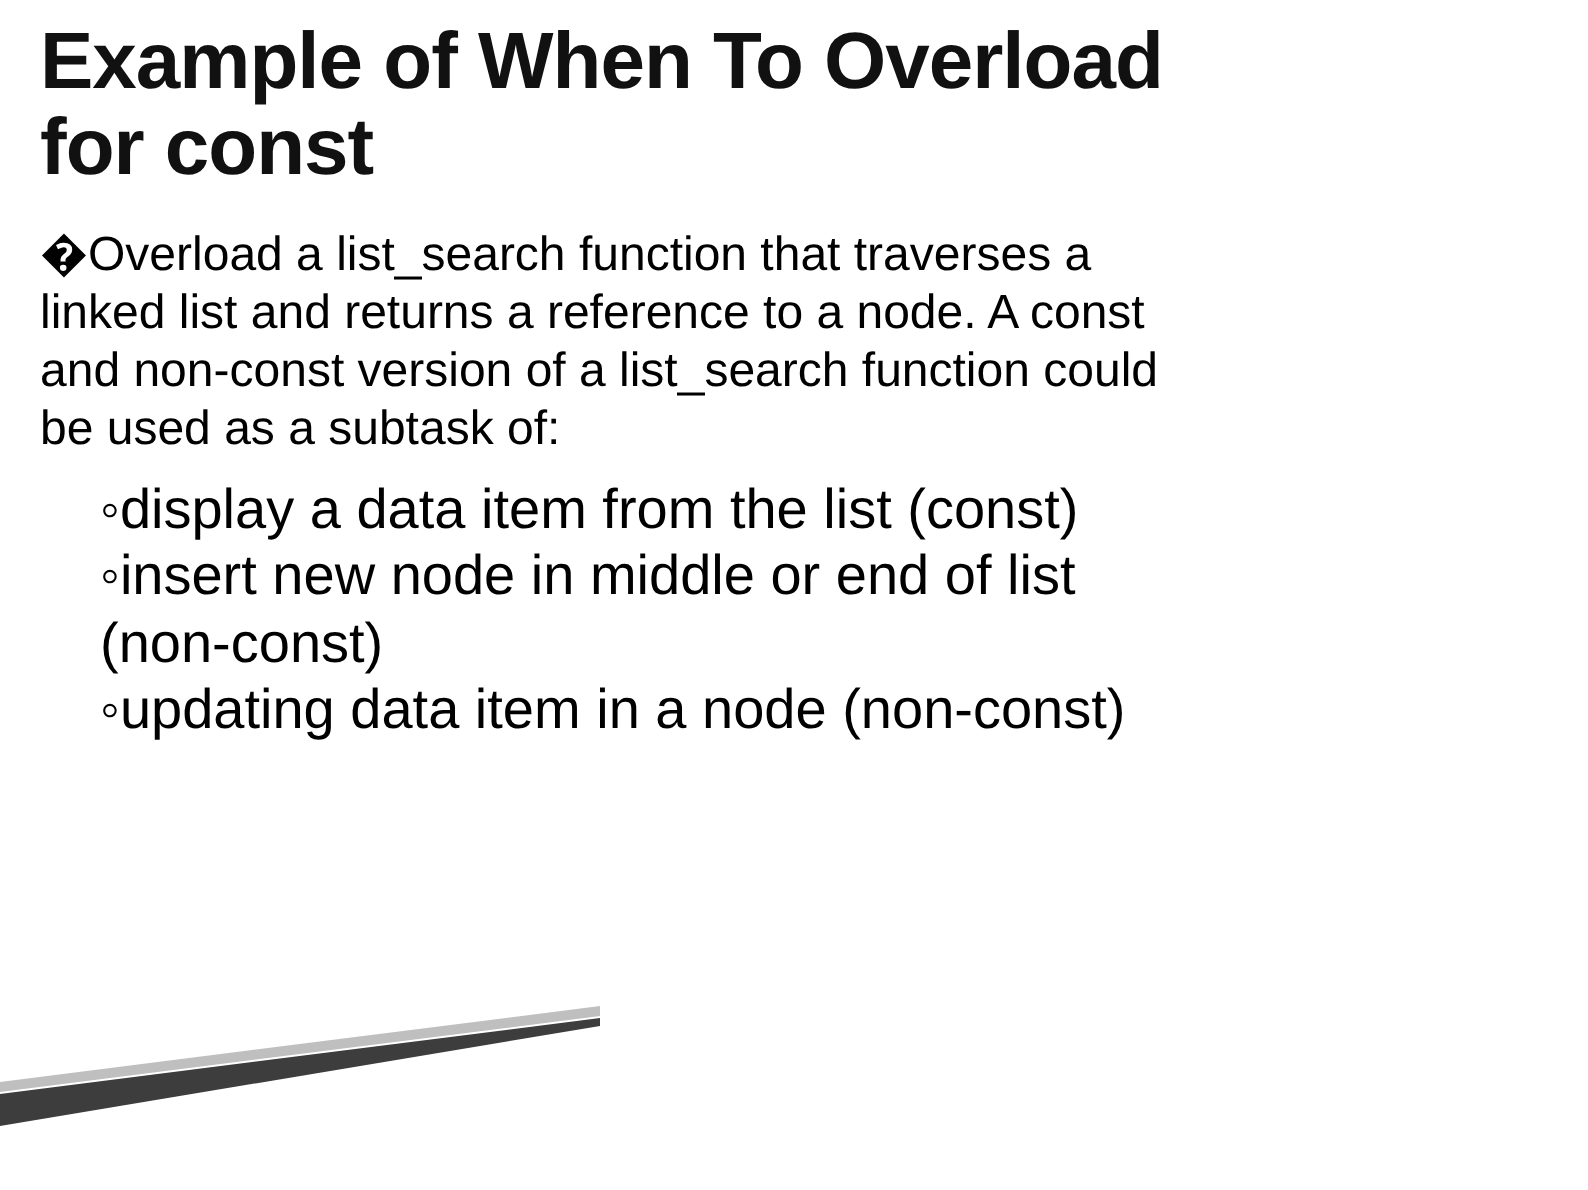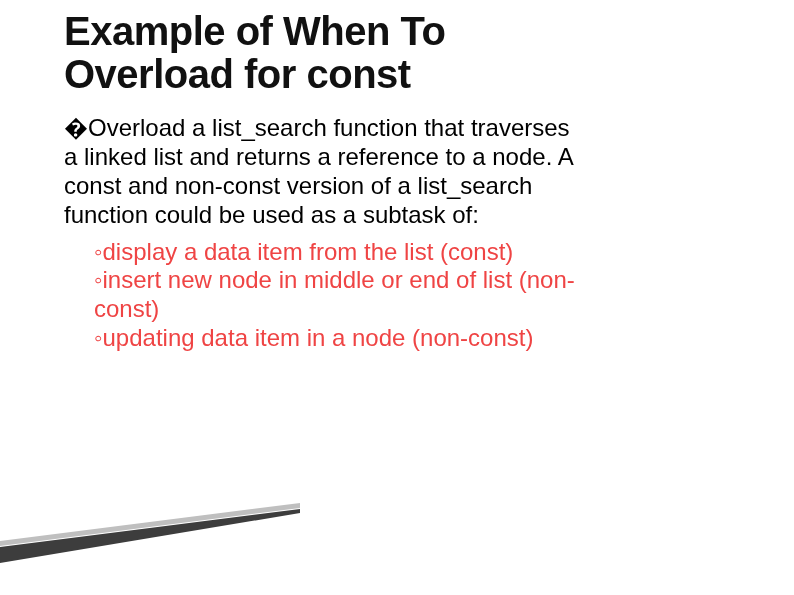--- a/index.html
+++ b/index.html
@@ -10,21 +10,21 @@
     background: #ffffff;
     font-family: "Segoe UI", "Helvetica Neue", Arial, sans-serif;
     color: #000;
     position: relative;
     overflow: hidden;
   }
   .slide {
     width: 628px;
     height: 595px;
     position: relative;
-    padding: 10px 40px 0 64px;
+    padding: 10px 40px 0 20px;
     box-sizing: border-box;
   }
   .title {
     font-size: 40px;
     font-weight: 700;
     line-height: 1.08;
     letter-spacing: -0.5px;
     color: #111;
     margin: 0 0 16px 0;
   }
@@ -39,23 +39,23 @@
     color: #000;
   }
   .bullet-marker {
     font-family: Arial, sans-serif;
     display: inline;
   }
   .sublist {
     margin: 4px 0 12px 30px;
   }
   .subitem {
-    font-size: 24px;
+    font-size: 28px;
     line-height: 1.2;
-    color: #ef4444;
+    color: #000000;
     margin: 0;
   }
   .submarker {
     display: inline;
   }
   
   .wedge {
     position: absolute;
     left: 0;
     bottom: 32px;

